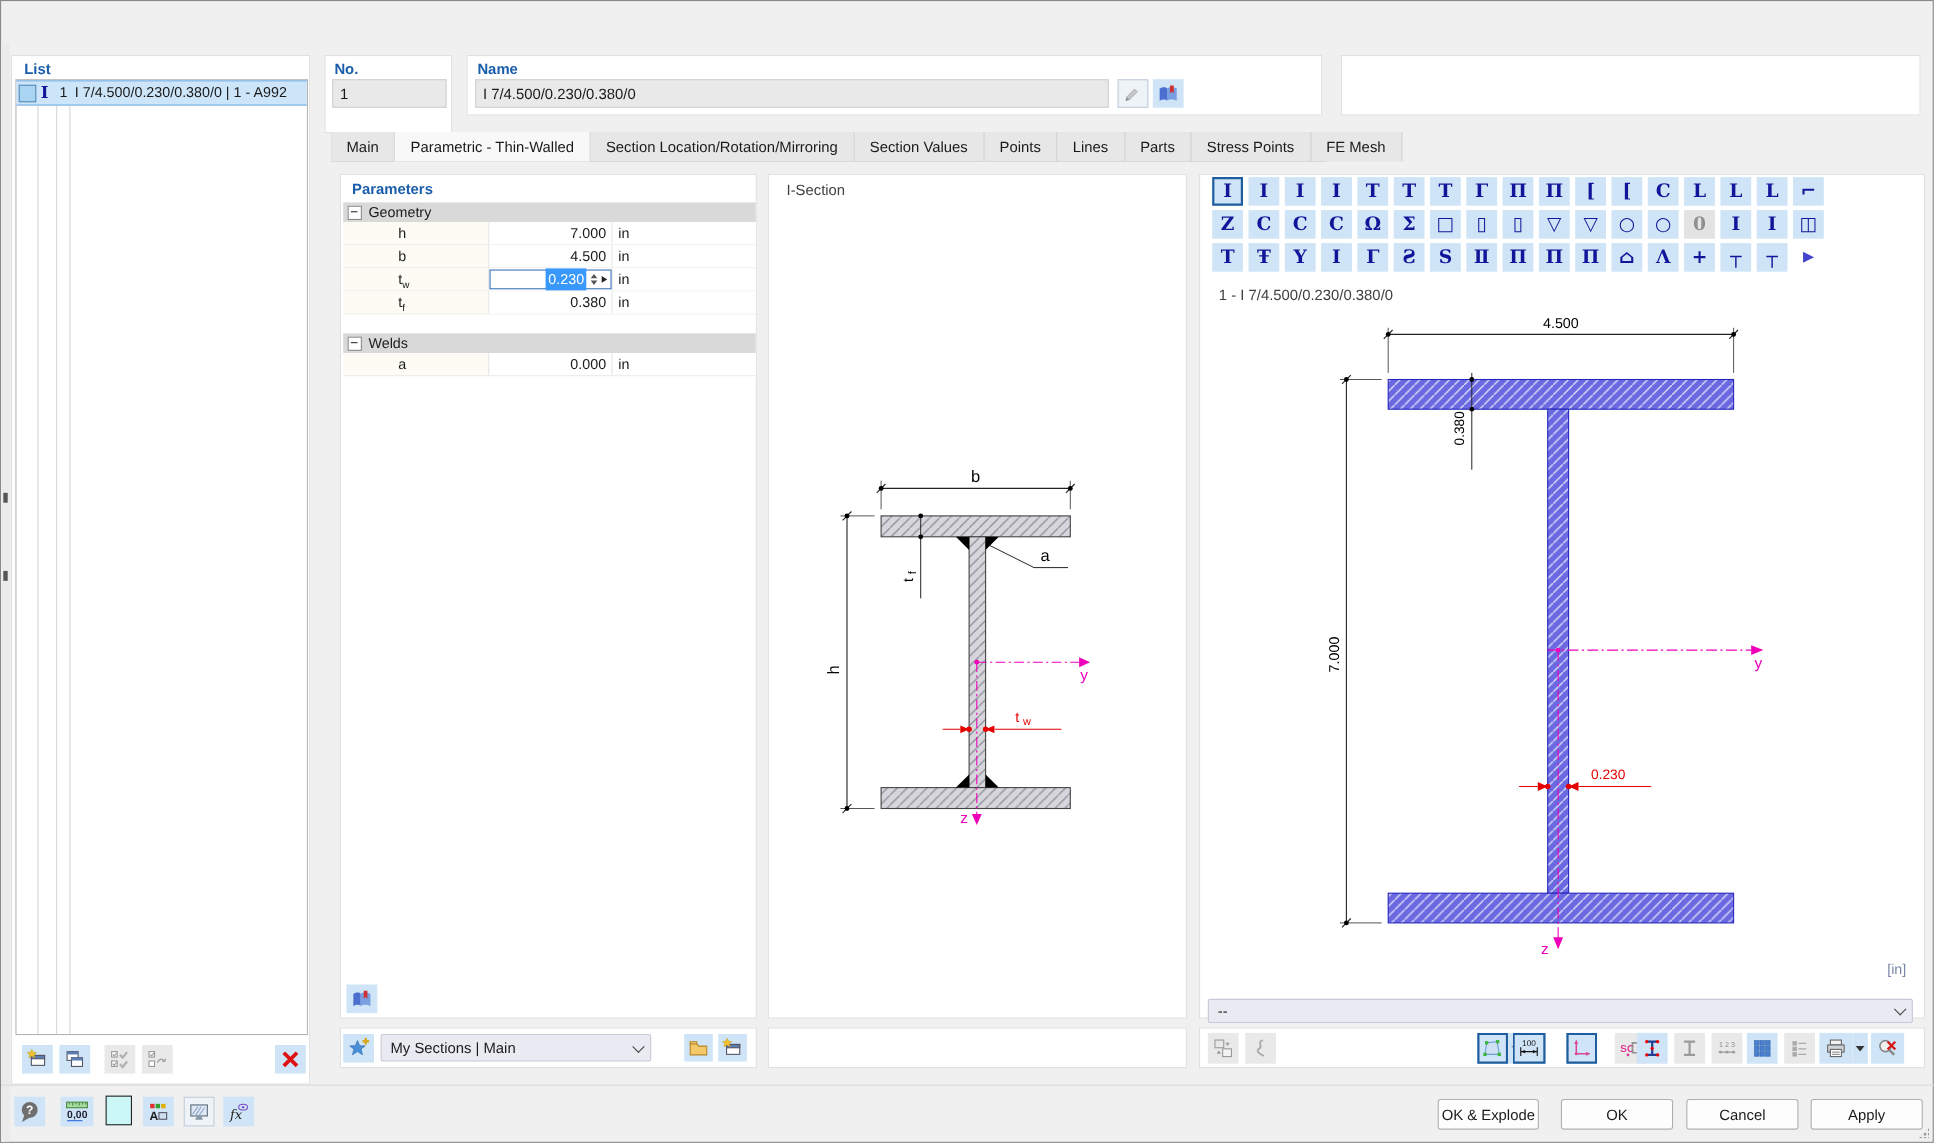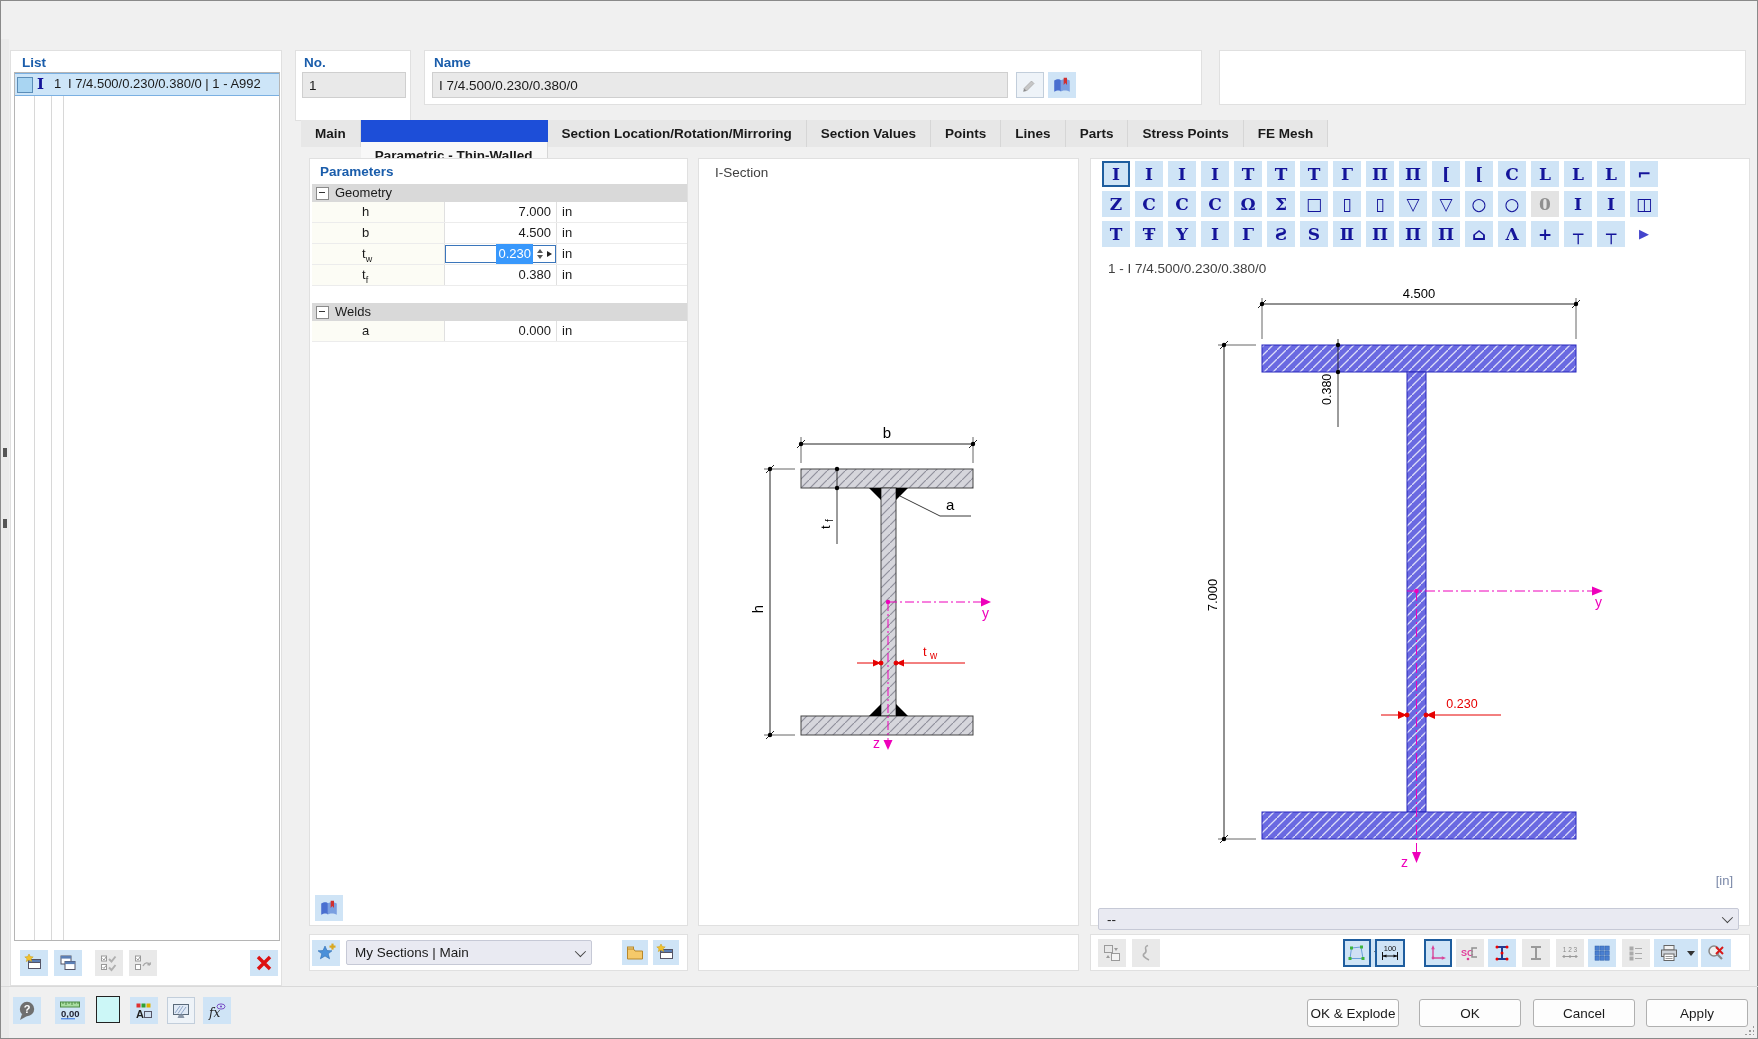--- a/index.html
+++ b/index.html
@@ -28,23 +28,23 @@
   .tile.toggled{box-shadow:inset 0 0 0 2px #1e5d9e;}
   .droptile{position:absolute;width:14px;height:28px;background:#cfe4f6;display:flex;align-items:center;justify-content:center;}
   .tri-down{width:0;height:0;border-left:4px solid transparent;border-right:4px solid transparent;border-top:5px solid #333;}
   
   .listbox{position:absolute;left:3px;top:21px;width:264px;height:867px;background:#fff;border:1px solid #b5b5b5;}
   .col-line{position:absolute;top:0;bottom:0;width:1px;background:#d8d8d8;}
   .list-row{position:absolute;left:0;top:0;right:0;height:21px;background:#cde5f8;border-top:1px solid #7ab0e2;border-bottom:1px solid #7ab0e2;display:flex;align-items:center;}
   .swatch{position:absolute;left:2px;top:3px;width:14px;height:14px;background:#a9d5f2;border:1px solid #5b8db8;}
   .sec-glyph{font-family:"DejaVu Serif",serif;font-weight:bold;color:#14149a;}
   
-  .tabsbar{position:absolute;left:300px;top:119px;width:905px;height:27px;background:#1d4ed8;display:flex;font-weight:bold;}
+  .tabsbar{position:absolute;left:300px;top:119px;width:905px;height:27px;background:#a3a3a3;display:flex;}
   .tab{height:27px;line-height:27px;padding:0 14px;font-size:13.5px;background:#e7e7e7;border-right:1px solid #d6d6d6;white-space:nowrap;}
-  .tab.active{background:#f8f8f8;margin-top:22px;}
+  .tab.active{background:#f8f8f8;}
   
   .ptable{position:absolute;left:2px;top:25px;width:375px;}
   .prow{display:flex;height:20px;line-height:20px;border-bottom:1px solid #ececec;background:#fcfcf5;}
   .prow .plabel{width:133px;padding-left:50px;box-sizing:border-box;border-right:1px solid #e0e0e0;}
   .prow .pval{width:112px;text-align:right;padding-right:5px;box-sizing:border-box;border-right:1px solid #e0e0e0;background:#fff;}
   .prow .punit{flex:1;padding-left:5px;background:#fff;}
   .grow{display:flex;height:18px;line-height:18px;background:#d9d9d9;align-items:center;}
   .expander{width:11px;height:11px;border:1px solid #8a8a8a;background:#fff;margin:0 6px 0 4px;position:relative;flex:none;}
   .expander i{position:absolute;left:2px;top:4.5px;width:6px;height:1px;background:#333;}
   .spacer-row{height:17px;background:#fff;}
@@ -492,21 +492,21 @@
         </svg>
     </div>
     <div class="tile toggled" style="left:333px;top:4px;height:28px">
       <svg width="20" height="20" viewBox="0 0 20 20">
           <path d="M5 4 v11 h11" fill="none" stroke="#d8489a" stroke-width="1.4"></path>
           <polygon points="18,15 13.8,13.2 13.8,16.8" fill="#d8489a"></polygon>
           <polygon points="5,2 3.2,6.2 6.8,6.2" fill="#d8489a"></polygon>
           <circle cx="5" cy="15" r="1.4" fill="#d8489a"></circle>
         </svg>
     </div>
-    <div class="tile gray" style="left:365px;top:4px;height:28px">
+    <div class="tile gray" style="left:377px;top:4px;height:28px">
       <svg width="20" height="20" viewBox="0 0 20 20">
           <text x="1" y="13" font-size="9" font-weight="bold" fill="#e03898">SC</text>
           <path d="M17 5 h-5 v9 h5" fill="none" stroke="#909090" stroke-width="1.5"></path>
           <circle cx="8" cy="16" r="1.3" fill="#e03898"></circle>
         </svg>
     </div>
     <div class="tile" style="left:397px;top:4px;height:28px">
       <svg width="20" height="20" viewBox="0 0 20 20">
           <path d="M5 4 h10 M5 16 h10 M10 4 v12" stroke="#223b8f" stroke-width="2" fill="none"></path>
           <circle cx="5" cy="4" r="1.5" fill="#e00"></circle>

